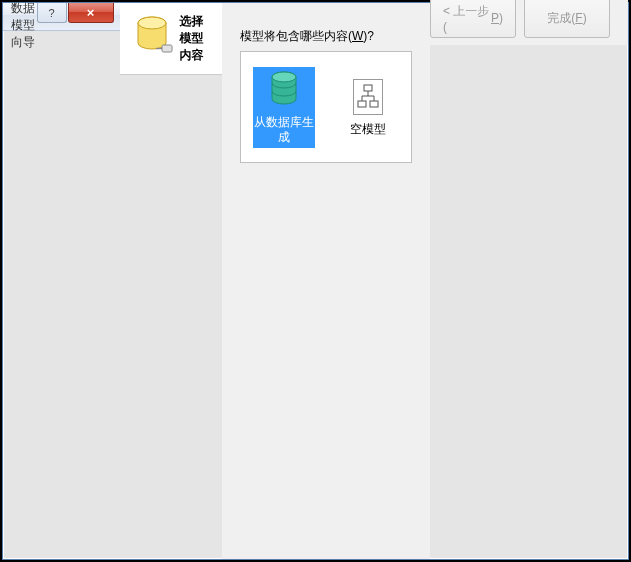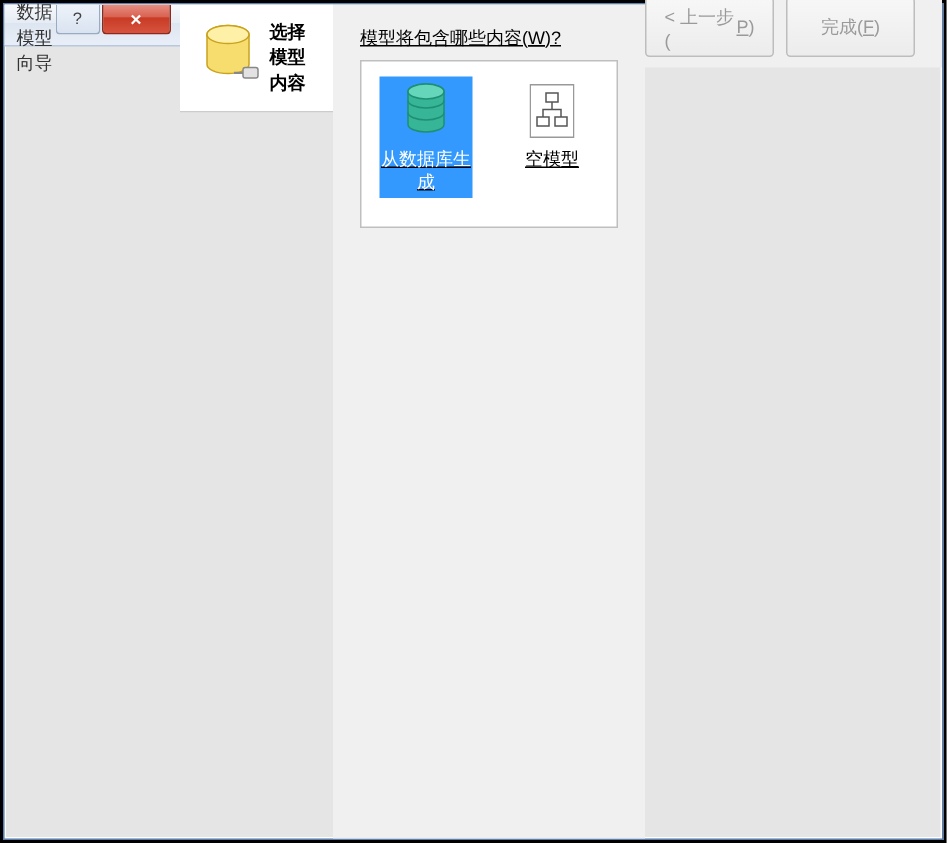--- a/index.html
+++ b/index.html
@@ -73,38 +73,37 @@
     gap: 4px;
   }
   .header-title {
     font-weight: bold;
     font-size: 12px;
     color: #000;
   }
   .body-panel {
     flex: 1;
     background: #f0f0f0;
-    padding: 14px 18px 14px 18px;
+    padding: 25px 18px 14px 18px;
     display: flex;
     flex-direction: column;
-    text-decoration: underline;
   }
   .prompt {
     font-size: 12px;
     color: #000;
     margin-bottom: 6px;
   }
   .option-box {
     background: #fff;
     border: 1px solid #bfbfbf;
     height: 112px;
     padding: 10px 12px;
     display: flex;
     gap: 22px;
-    align-items: flex-start;
+    align-items: center;
   }
   .option {
     width: 62px;
     text-align: center;
     font-size: 12px;
     color: #000;
     padding: 2px 1px 3px 1px;
     line-height: 1.25;
     cursor: pointer;
   }

